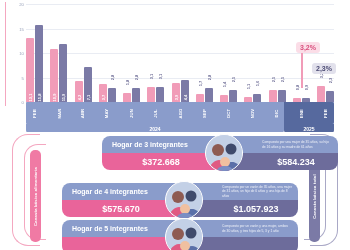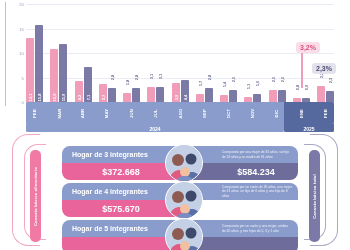--- a/index.html
+++ b/index.html
@@ -353,21 +353,21 @@
     <div class="bracket r-inner"></div>
 
     <div class="side-label left">
       <span>Canasta básica alimentaria</span>
     </div>
     <div class="side-label right">
       <span>Canasta básica total</span>
     </div>
 
     <div id="households">
-        <div class="hh-row" style="top: 14px;">
+        <div class="hh-row" style="top: 4px; margin-left: 40px;">
           <div class="hh-top">
             <div class="hh-title">Hogar de 3 integrantes</div>
             <div class="hh-desc">Compuesto por una mujer de 35 años, su hijo de 16 años y su madre de 61 años</div>
           </div>
           <div class="hh-bottom">
             <div class="hh-cba">$372.668</div>
             <div class="hh-cbt">$584.234</div>
           </div>
           <div class="hh-avatar">
             <svg width="38" height="38" viewBox="0 0 38 38">
@@ -381,20 +381,21 @@
 </svg>
           </div>
         </div>
         <div class="hh-row" style="top: 51px;">
           <div class="hh-top">
             <div class="hh-title">Hogar de 4 integrantes</div>
             <div class="hh-desc">Compuesto por un varón de 35 años, una mujer de 31 años, un hijo de 6 años y una hija de 8 años</div>
           </div>
           <div class="hh-bottom">
             <div class="hh-cba">$575.670</div>
+            <div class="hh-cbt">$1.057.923</div>
           </div>
           <div class="hh-avatar">
             <svg width="38" height="38" viewBox="0 0 38 38">
 <circle cx="19" cy="19" r="19" fill="#c3d0e6"></circle>
 <circle cx="12" cy="15" r="6" fill="#8e5b52"></circle>
 <circle cx="25" cy="14" r="5.5" fill="#3f4a6b"></circle>
 <path d="M2 38c1-9 7-13 11-13s10 4 11 13z" fill="#e05a82"></path>
 <path d="M16 38c1-8 6-11 10-11s9 3 10 11z" fill="#5a6fa8"></path>
 <circle cx="19" cy="27" r="5" fill="#f0c0a0"></circle>
 <path d="M10 38c.8-5 4-7 9-7s8 2 9 7z" fill="#7b8ec4"></path>

